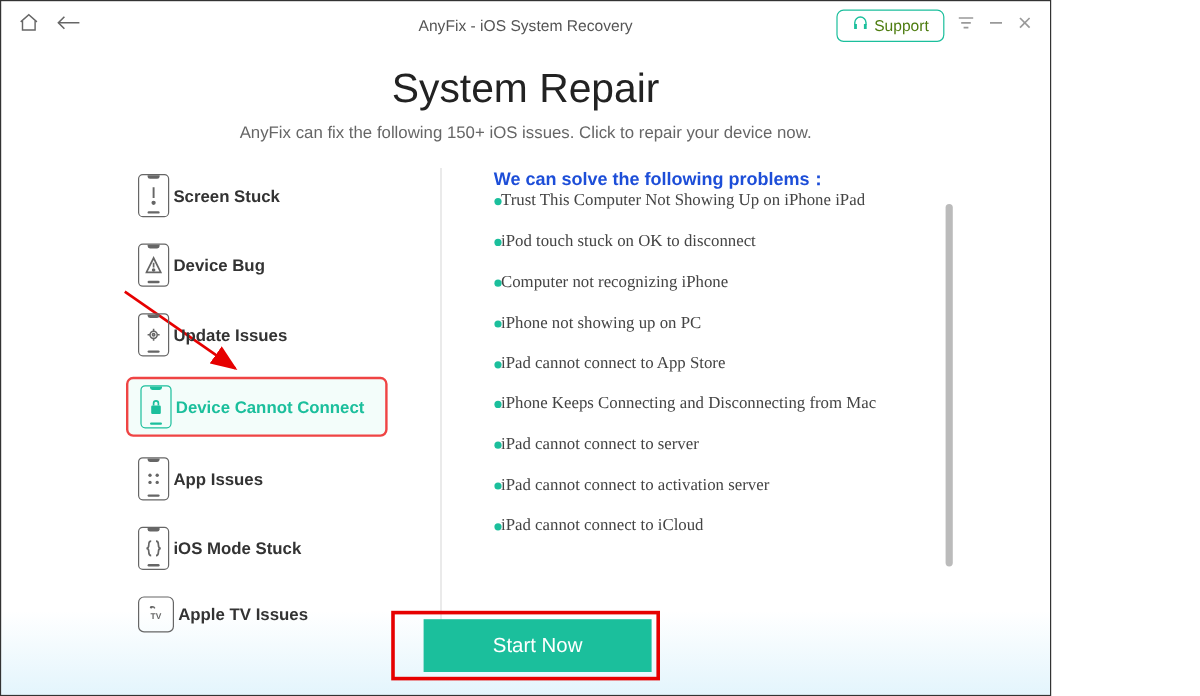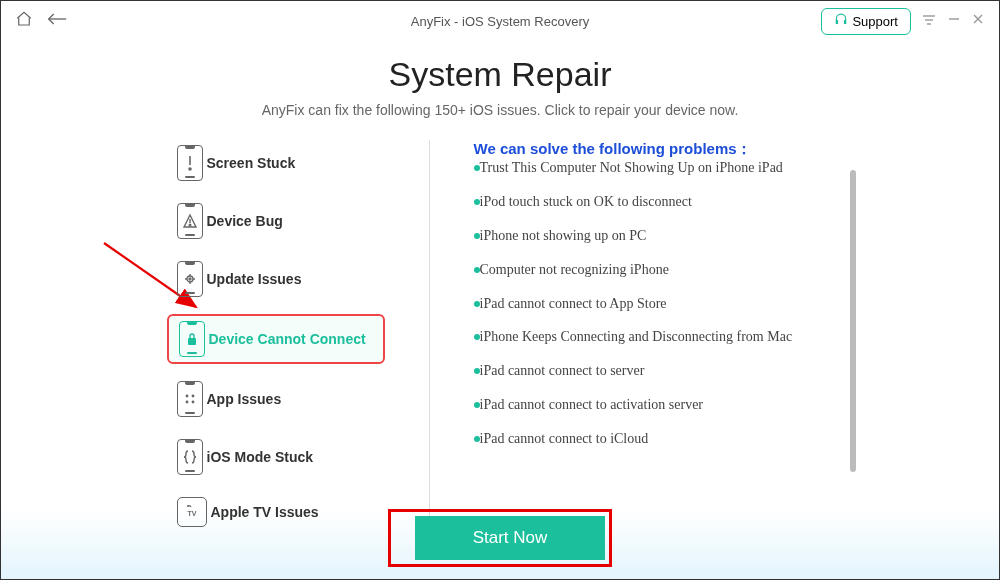--- a/index.html
+++ b/index.html
@@ -1,22 +1,22 @@
 <!DOCTYPE html>
 <html><head>
 <meta charset="utf-8">
 <style>
   * { box-sizing: border-box; margin: 0; padding: 0; }
   html, body { width: 1000px; height: 580px; overflow: hidden; font-family: -apple-system, BlinkMacSystemFont, "Segoe UI", Arial, sans-serif; }
-  .frame { width: 1000px; height: 580px; border: 1px solid #333; background: #fff; position: relative; }
+  .frame { width: 876px; height: 580px; border: 1px solid #333; background: #fff; position: relative; }
   .titlebar { height: 40px; display: flex; align-items: center; justify-content: space-between; padding: 0 14px; position: relative; }
   .tb-left { display: flex; align-items: center; gap: 14px; color: #555; }
   .tb-center { position: absolute; left: 0; right: 0; text-align: center; font-size: 13px; color: #555; pointer-events: none; }
   .tb-right { display: flex; align-items: center; gap: 10px; }
-  .support-btn { display: flex; align-items: center; gap: 4px; border: 1px solid #1bbf9c; color: #000000; padding: 4px 12px; border-radius: 6px; font-size: 13px; cursor: pointer; }
+  .support-btn { display: flex; align-items: center; gap: 4px; border: 1px solid #1bbf9c; color: #4d7c0f; padding: 4px 12px; border-radius: 6px; font-size: 13px; cursor: pointer; }
   .win-ctl { display: flex; align-items: center; gap: 10px; color: #888; }
   .win-ctl span { cursor: pointer; }
 
   .page-title { text-align: center; font-size: 34px; color: #222; font-weight: 500; margin-top: 14px; }
   .page-subtitle { text-align: center; font-size: 14px; color: #666; margin-top: 8px; }
 
   .content { display: flex; justify-content: center; margin-top: 22px; gap: 44px; position: relative; }
   .categories { display: flex; flex-direction: column; gap: 12px; width: 218px; }
   .cat-item { display: flex; align-items: center; gap: 4px; padding: 5px 10px; border-radius: 6px; cursor: pointer; }
   .cat-item.selected { border: 2px solid #ef4444; background: #f3fdfa; }
@@ -212,25 +212,25 @@
           <div class="problem-item">
             <span class="bullet"></span>
             <span>Trust This Computer Not Showing Up on iPhone iPad</span>
           </div>
           <div class="problem-item">
             <span class="bullet"></span>
             <span>iPod touch stuck on OK to disconnect</span>
           </div>
           <div class="problem-item">
             <span class="bullet"></span>
+            <span>Computer not recognizing iPhone</span>
+          </div>
+          <div class="problem-item">
+            <span class="bullet"></span>
             <span>iPhone not showing up on PC</span>
-          </div>
-          <div class="problem-item">
-            <span class="bullet"></span>
-            <span>Computer not recognizing iPhone</span>
           </div>
           <div class="problem-item">
             <span class="bullet"></span>
             <span>iPad cannot connect to App Store</span>
           </div>
           <div class="problem-item">
             <span class="bullet"></span>
             <span>iPhone Keeps Connecting and Disconnecting from Mac</span>
           </div>
           <div class="problem-item">

